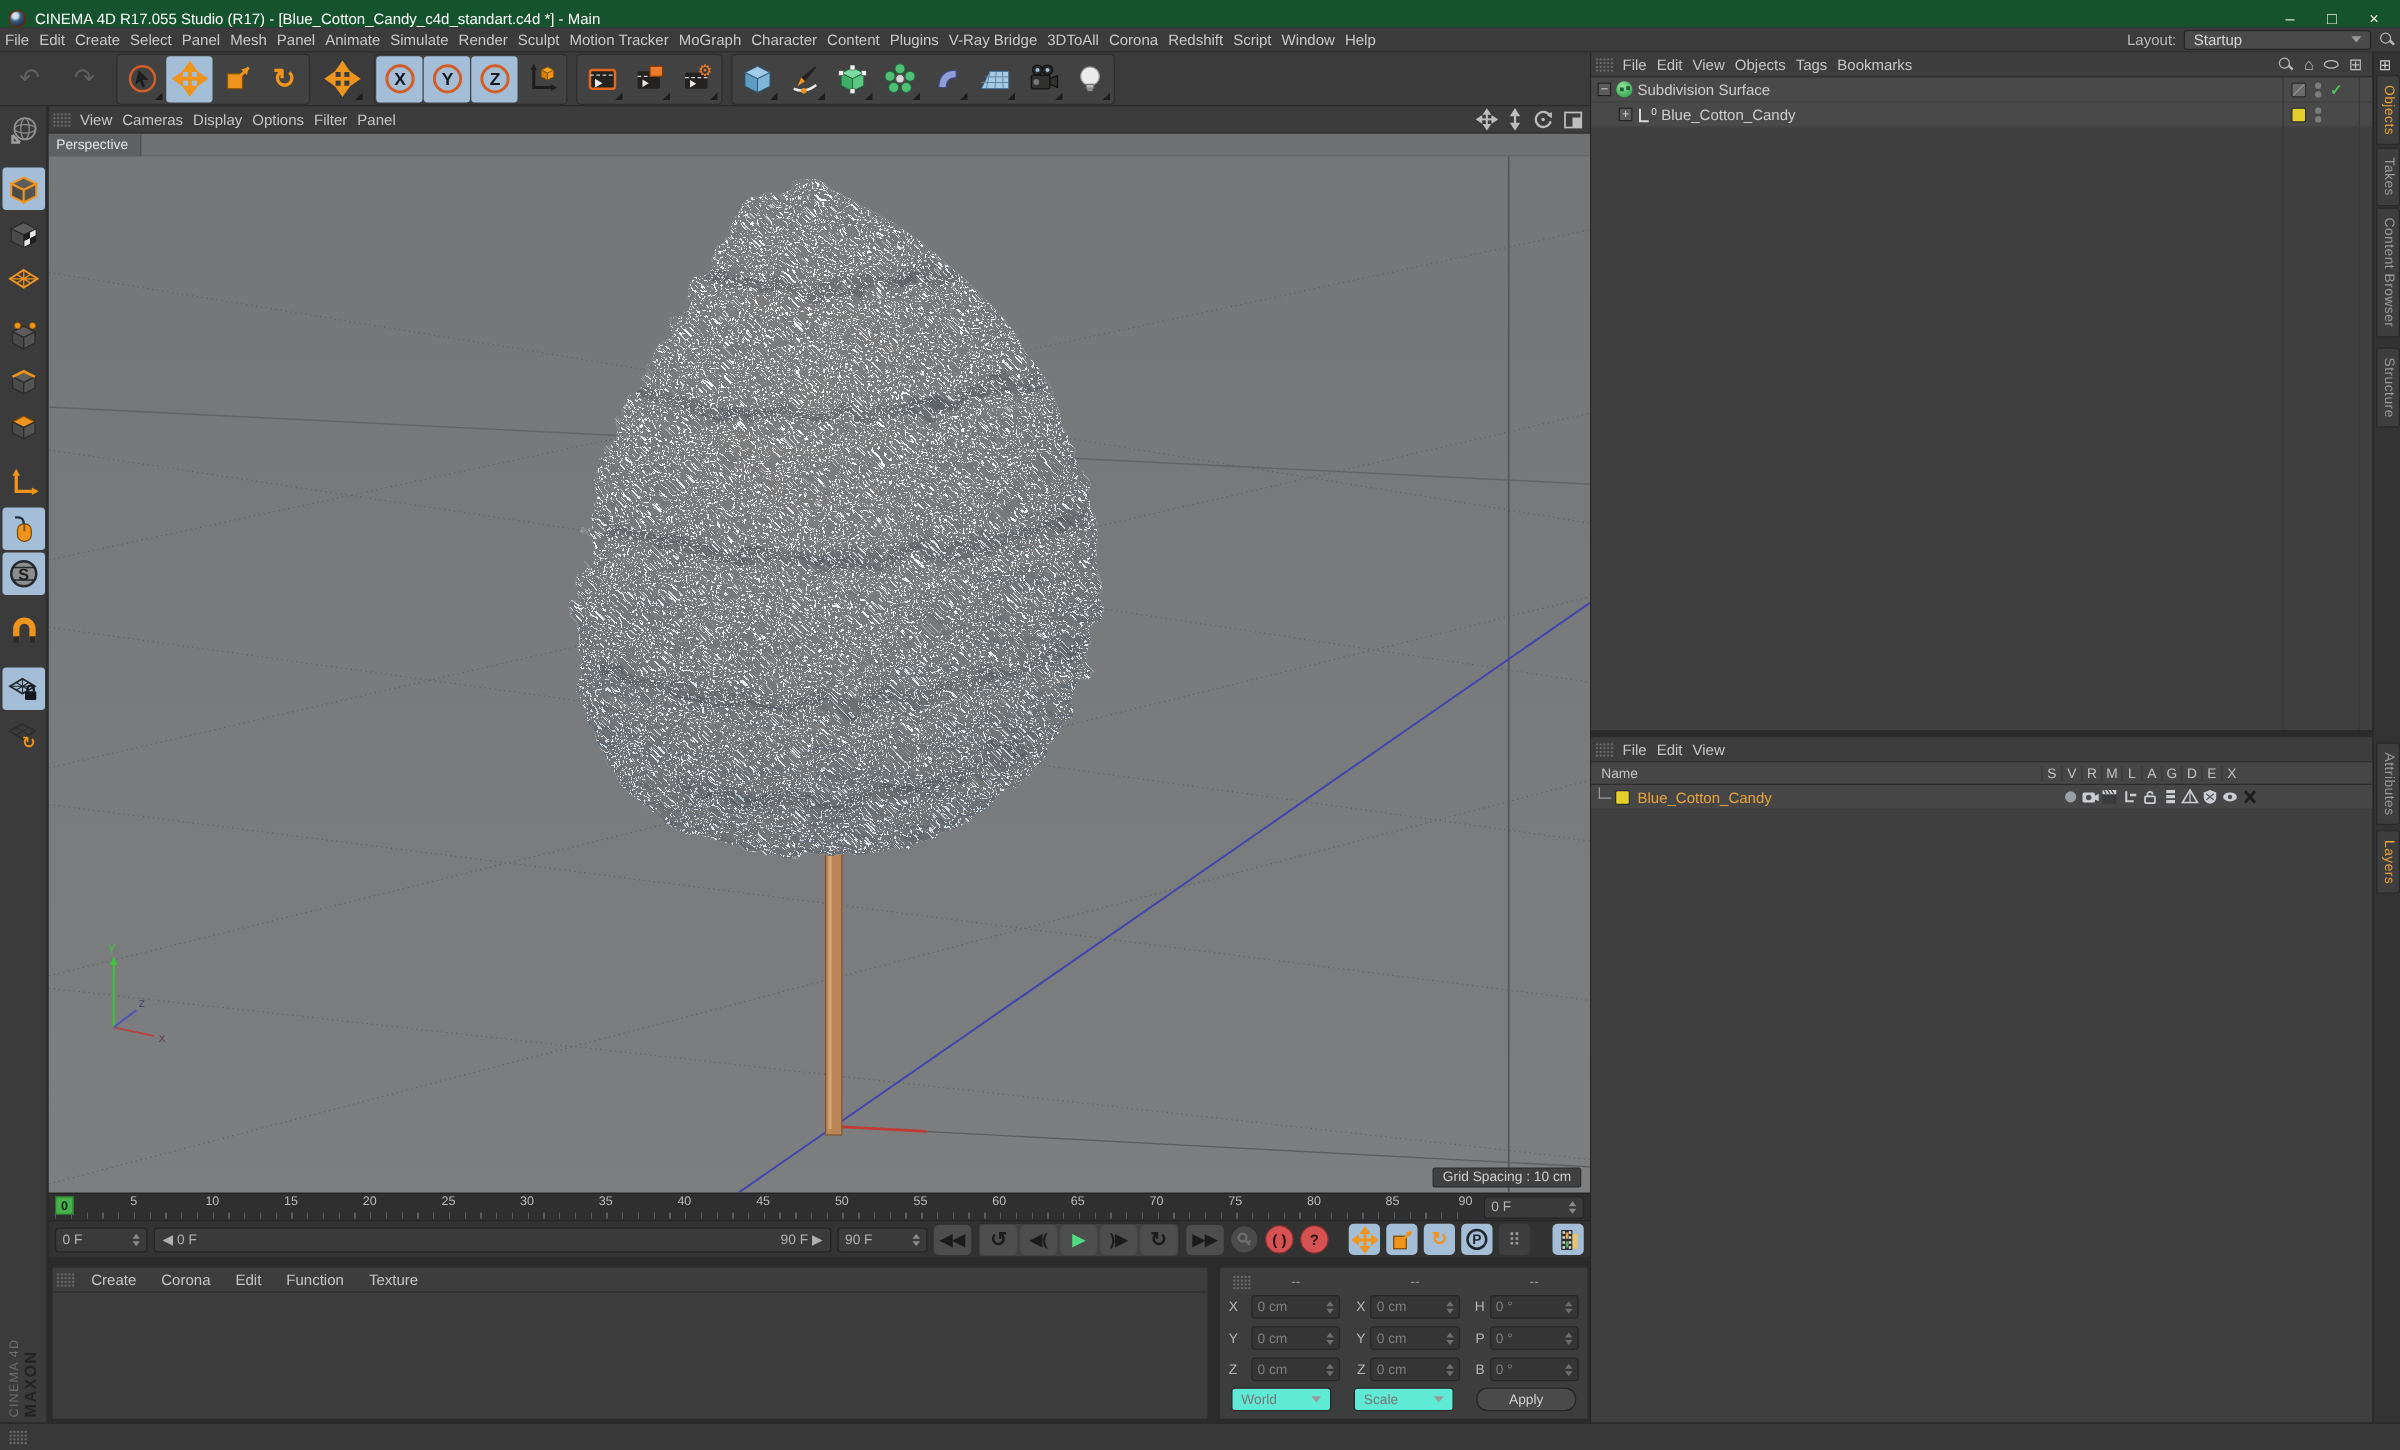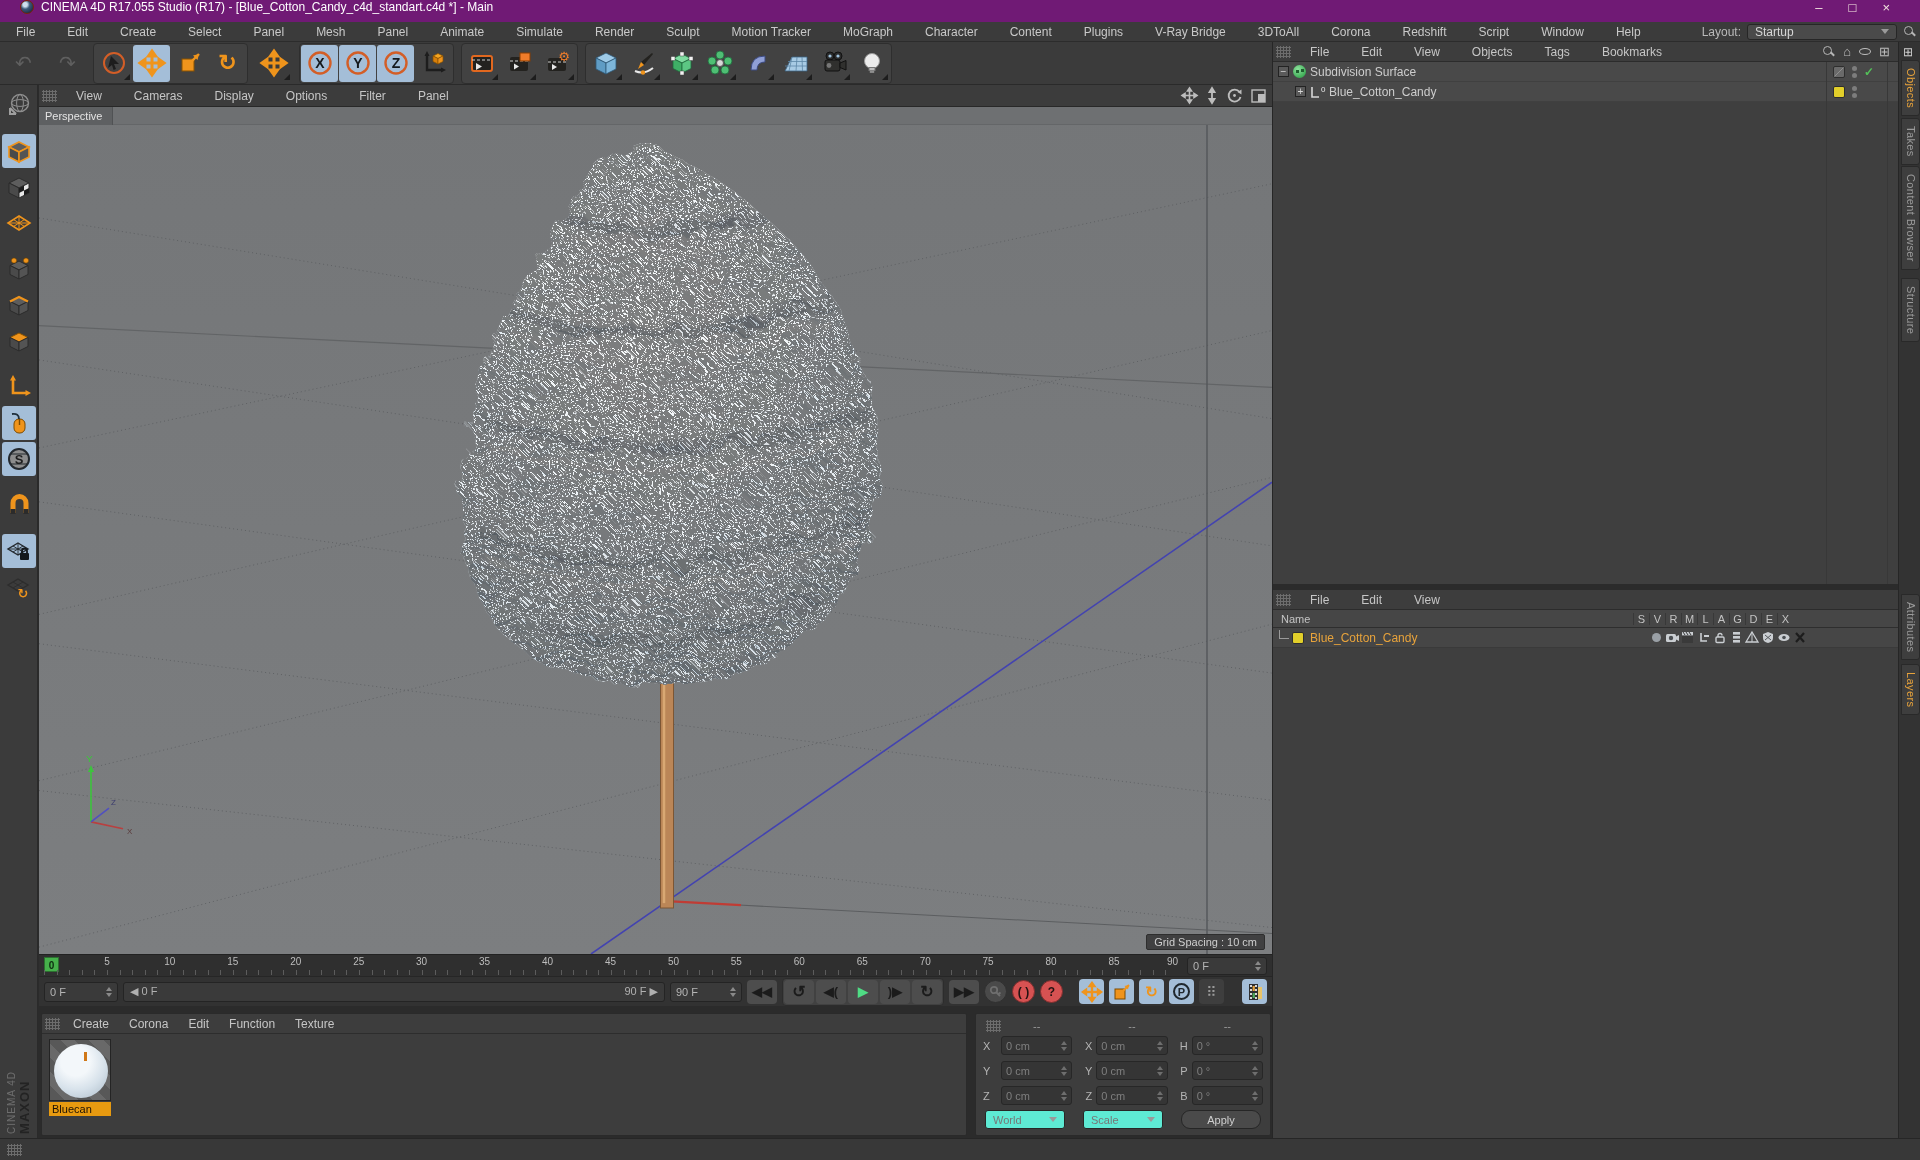--- a/index.html
+++ b/index.html
@@ -1,26 +1,26 @@
 <!DOCTYPE html>
 <html><head>
 <meta charset="utf-8">
 <style>
 *{margin:0;padding:0;box-sizing:border-box;-webkit-font-smoothing:antialiased}
 html,body{width:1920px;height:1160px;overflow:hidden;background:#2b2b2b;font-family:"Liberation Sans",sans-serif}
 .app{position:relative;width:1920px;height:1160px;background:#2b2b2b;font-size:12px;color:#c9c9c9}
 
-.titlebar{position:absolute;top:0;left:0;right:0;height:22px;background:#701a75;display:flex;align-items:flex-start;gap:7px;padding:0 20px;color:#fff}
+.titlebar{position:absolute;top:0;left:0;right:0;height:22px;background:#14532d;display:flex;align-items:flex-end;gap:7px;padding:0 7px;color:#fff}
 .c4d-logo{width:14px;height:14px;border-radius:50%;background:radial-gradient(circle at 35% 30%,#cfe0ee 0 18%,#3c5a7a 40%,#12233a 90%);border:1px solid #7c2406}
 .title-text{font-size:12px}
 .win-btns{margin-left:auto;display:flex;gap:26px;padding-right:10px;font-size:13px;color:#f4e6e0}
 .win-btns span{cursor:default}
 
 .menubar{position:absolute;top:22px;left:0;right:0;height:20px;background:#3b3b3b;border-bottom:1px solid #2c2c2c;display:flex;align-items:center;color:#c9c9c9}
-.mi{padding:0 16px;white-space:nowrap}
+.mi{padding:0 4px;white-space:nowrap}
 .layout-box{margin-left:auto;display:flex;align-items:center;gap:6px;color:#b9b9b9;padding-right:4px}
 .layout-select{width:150px;height:16px;background:#4a4a4a;border:1px solid #262626;border-radius:3px;display:flex;align-items:center;padding:0 7px;color:#d6d6d6}
 .dd-arrow{margin-left:auto;width:0;height:0;border-left:4px solid transparent;border-right:4px solid transparent;border-top:5px solid #9a9a9a}
 .mag{width:13px;height:13px;position:relative;flex:none}
 .mag:before{content:"";position:absolute;left:1px;top:1px;width:7px;height:7px;border:1.6px solid #b5b5b5;border-radius:50%}
 .mag:after{content:"";position:absolute;left:8px;top:8px;width:5px;height:1.8px;background:#b5b5b5;transform:rotate(45deg)}
 
 .toolbar{position:absolute;top:42px;left:0;width:1272px;height:43px;background:#3b3b3b;border-bottom:1px solid #2a2a2a;display:flex;align-items:center;gap:7px;padding:0 5px}
 .tgroup{display:flex;background:#424242;border:1px solid #2e2e2e;border-radius:4px;padding:1px;gap:1px}
 .tbtn{width:37px;height:37px;border-radius:3px;display:flex;align-items:center;justify-content:center;position:relative}
@@ -721,28 +721,20 @@
     <div class="bottom-row">
       <div class="panel mm">
         <div class="pmenu">
           <span class="grip"></span>
           <span class="mi">Create</span>
           <span class="mi">Corona</span>
           <span class="mi">Edit</span>
           <span class="mi">Function</span>
           <span class="mi">Texture</span>
         </div>
-        <div class="mm-body">
-          <div class="mat">
-            <div class="thumb">
-                <span class="ball"></span>
-              </div>
-            <div class="mat-label">Bluecan</div>
-          </div>
-        </div>
       </div>
       <div class="panel cm">
         <div class="cm-head">
           <span class="grip"></span>
           <span style="text-align:center">--</span>
           <span></span>
           <span style="text-align:center">--</span>
           <span></span>
           <span style="text-align:center">--</span>
         </div>

